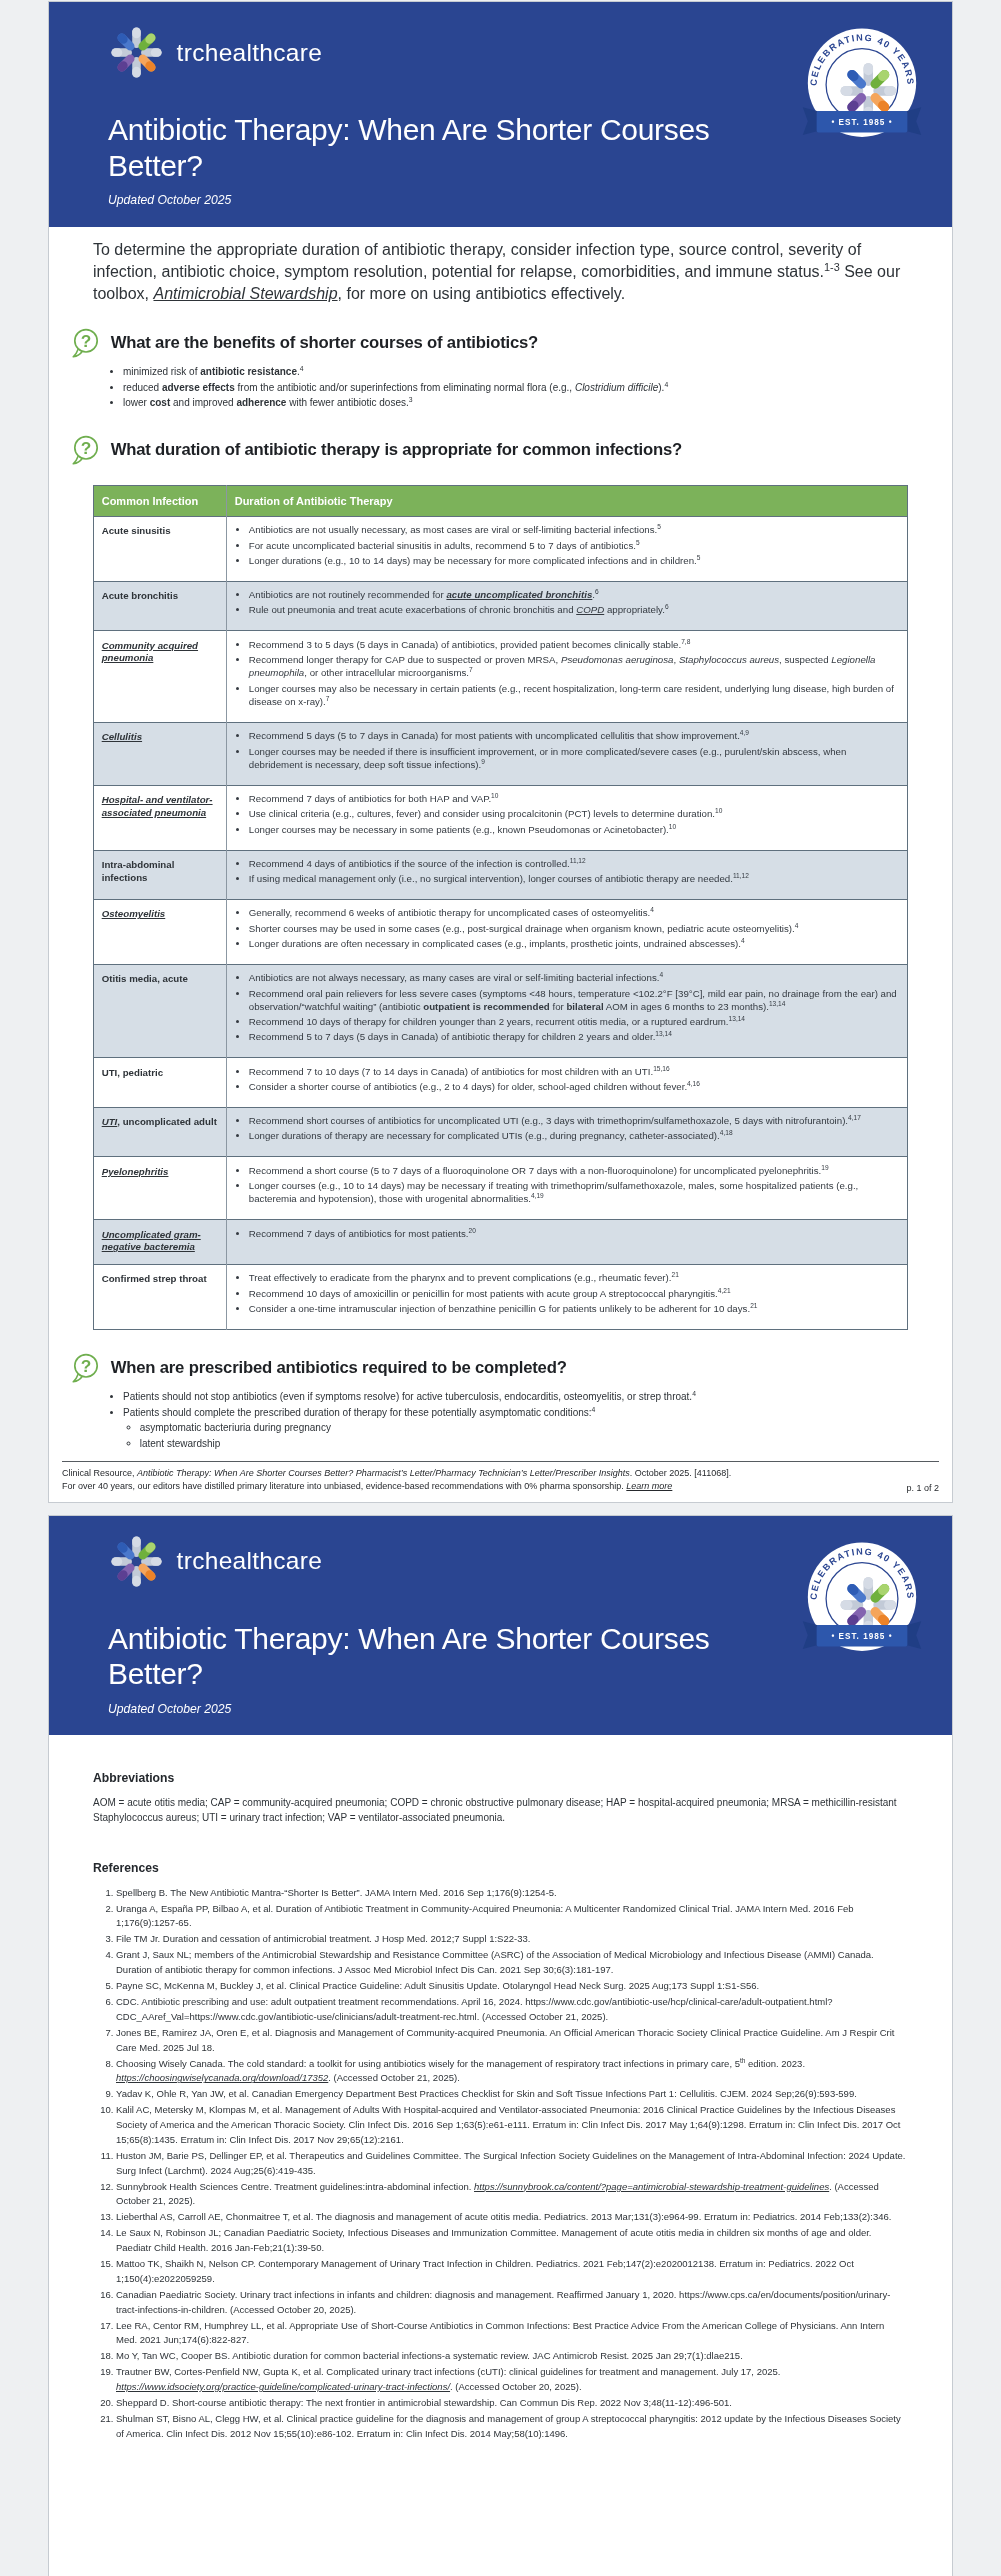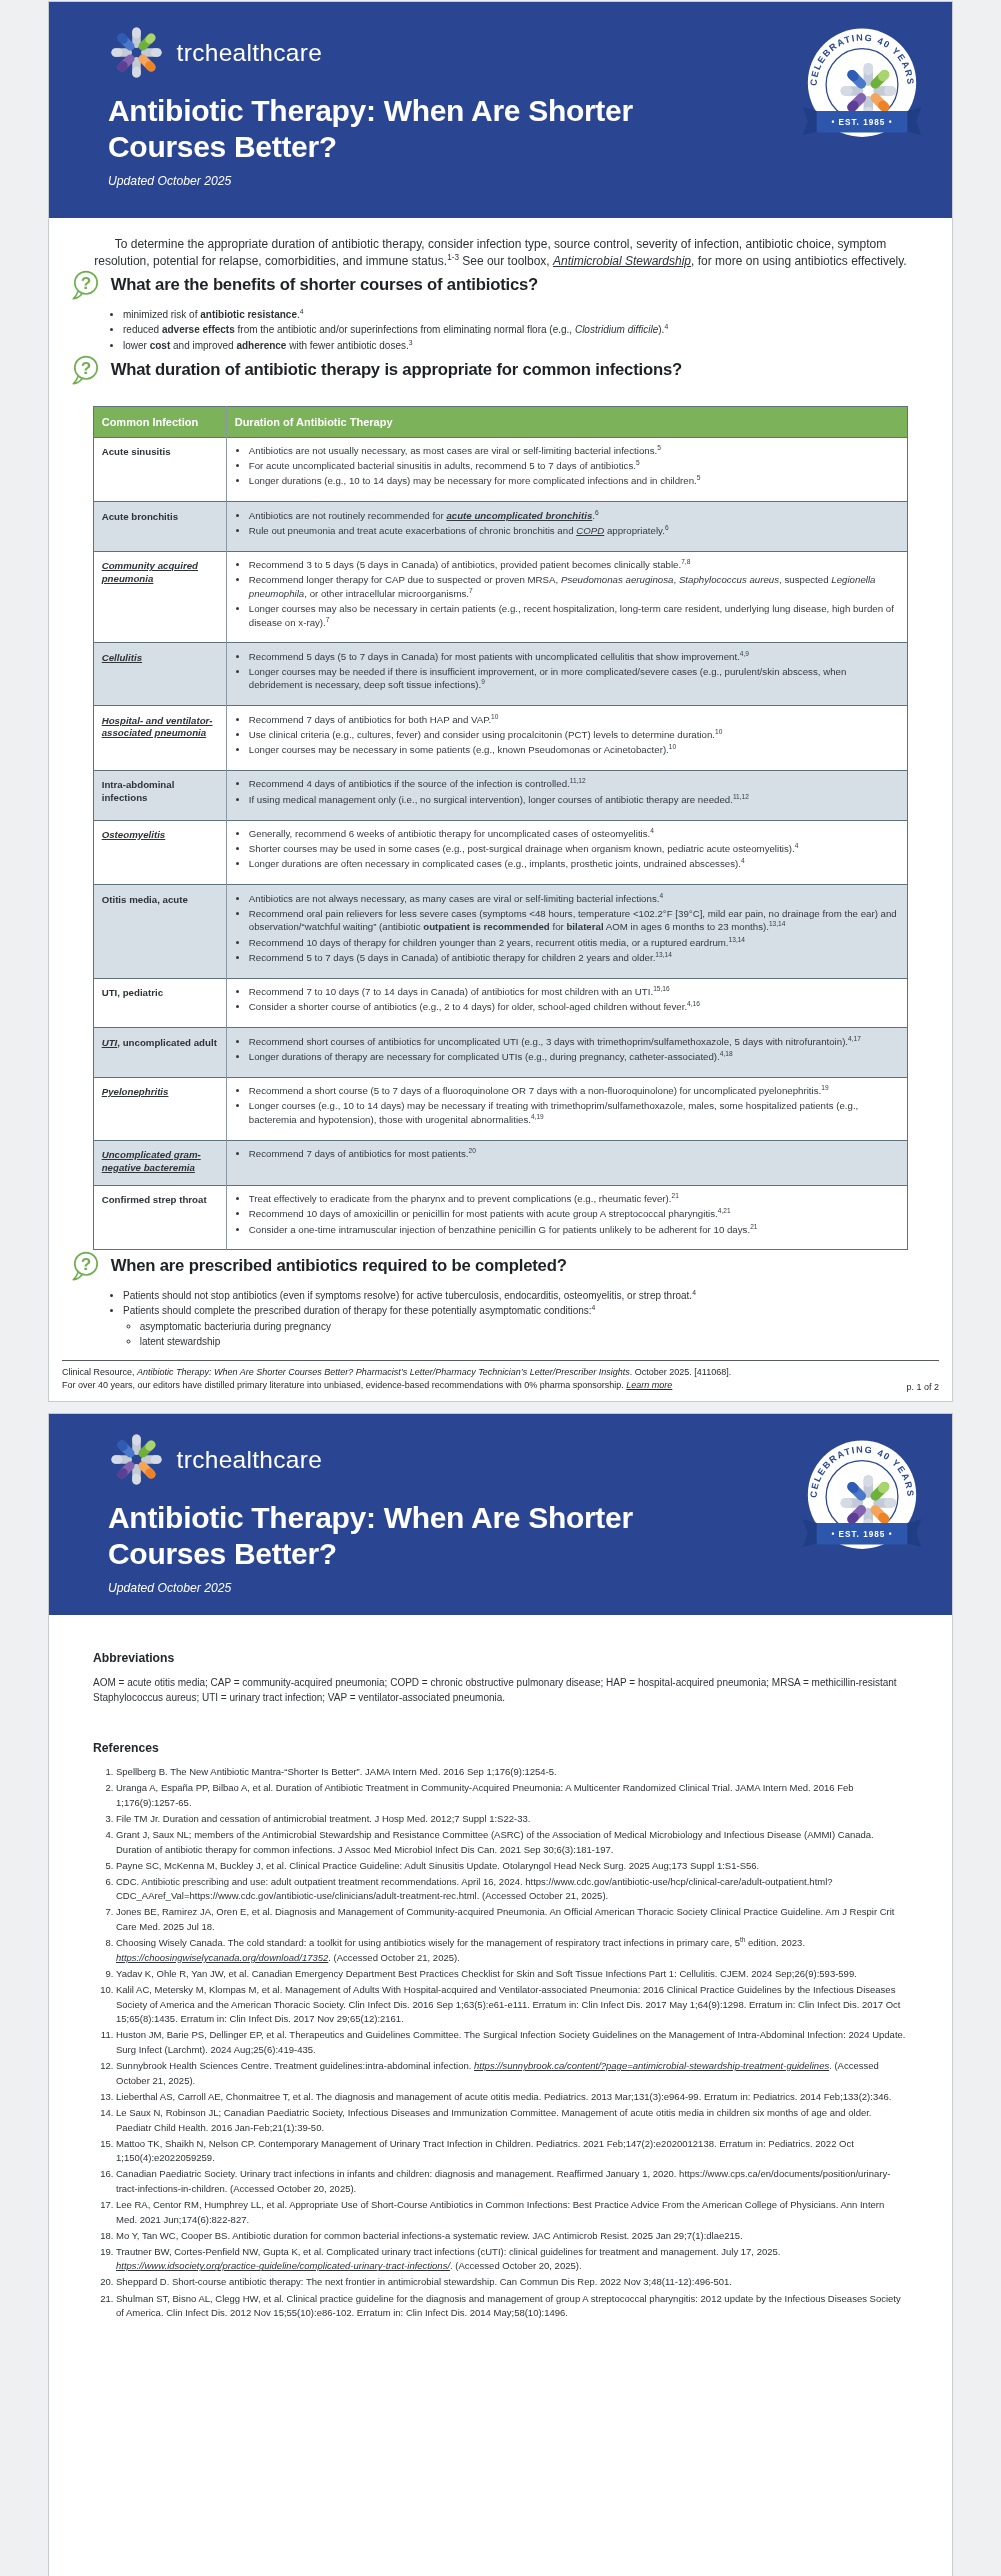--- a/index.html
+++ b/index.html
@@ -27,34 +27,34 @@
     padding: 22px 0 19.3px 59px;
     position: relative;
     min-height: 216px;
   }
   .page-2 .page-header { min-height: 181px; padding-top: 16.7px; }
   .brand-row { display: flex; align-items: center; gap: 11.6px; }
   .brand-logo { width: 57px; height: 57px; }
   .brand-text { font-size: 24.5px; font-weight: 400; letter-spacing: 0.3px; }
   .doc-title {
     font-size: 30px;
-    font-weight: bold;
+    font-weight: normal;
     line-height: 1.18;
     max-width: 618px;
-    margin-top: 12px;
+    margin-top: 31px;
     letter-spacing: -0.3px;
   }
   .updated { font-style: italic; font-size: 12.2px; margin-top: 10.3px; }
   .badge-wrap { position: absolute; top: 22px; right: 27px; }
   
   main { flex: 1; display: flex; flex-direction: column; padding: 0 44px; }
-  .intro { margin-top: 18px; font-size: 12px; line-height: 1.38; color: #2e3338; text-align: center; }
+  .intro { margin-top: 12px; font-size: 16px; line-height: 1.38; color: #2e3338; }
   .u-link { text-decoration: underline; color: inherit; cursor: pointer; font-style: italic; }
   .doc-link { font-style: italic; text-decoration: underline; cursor: pointer; }
-  .question-block { display: flex; align-items: center; gap: 9.7px; margin-left: -22px; }
+  .question-block { display: flex; align-items: center; gap: 9.7px; margin-top: 22px; margin-left: -22px; }
   .q-icon { width: 30px; height: 32px; flex: 0 0 auto; }
   .q-heading { font-size: 16.7px; font-weight: bold; color: #1e2125; letter-spacing: -0.2px; }
   ul.q-bullets { margin: 6.4px 0 0 30px; font-size: 10px; line-height: 1.42; color: #2e3338; }
   ul.q-bullets li { margin-bottom: 1.3px; }
   ul.sub-bullets { list-style-type: circle; margin: 1.3px 0 0 16.7px; }
   sup { font-size: 68%; line-height: 0; vertical-align: super; }
   
   table.infection-table {
     border-collapse: collapse;
     width: 100%;

